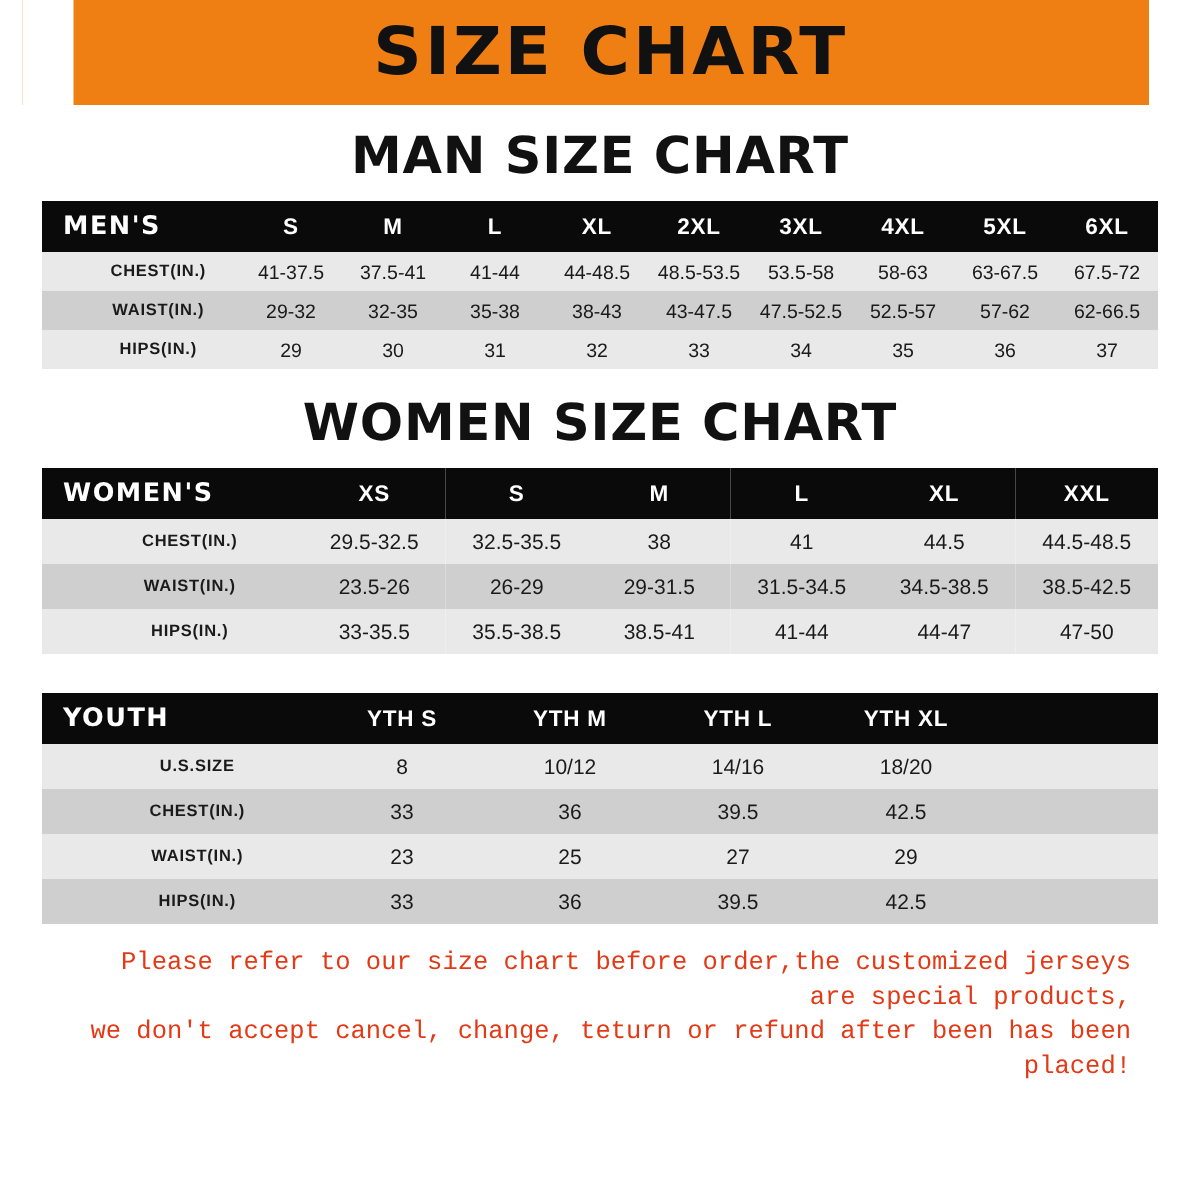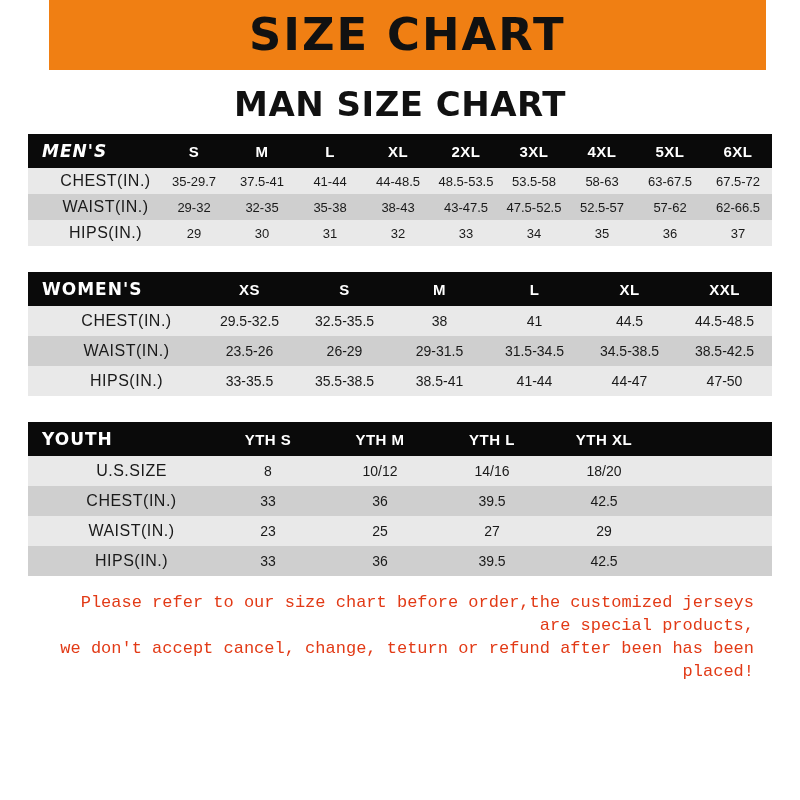--- a/index.html
+++ b/index.html
@@ -94,23 +94,23 @@
     font-size: 17px;
     letter-spacing: 1px;
   }
   table.size-table tbody tr.band-light td {
     background: #e9e9e9;
   }
   table.size-table tbody tr.band-dark td {
     background: #cfcfcf;
   }
   table.size-table tbody td.rowlabel {
-    font-weight: normal;
+    font-weight: bold;
     letter-spacing: 0.5px;
-    font-size: 16px;
+    font-size: 11px;
     padding-left: 23px;
   }
 
   
   .men-wrap thead th { height: 40px; font-size: 15px; }
   .men-wrap tbody td { height: 26px; }
   .men-wrap thead th.rowlabel { font-size: 19px; }
 
   .women-wrap thead th { height: 42px; font-size: 17px; }
   .women-wrap thead th.rowlabel { font-size: 19px; }
@@ -146,36 +146,36 @@
   <div class="content">
 
     <div class="sp-1"></div>
     <div class="section-title">MAN SIZE CHART</div>
     <div class="sp-2"></div>
 
     <div class="men-wrap">
       <table class="size-table">
         <thead>
           <tr>
-            <th class="rowlabel" style="width:118px;font-style:italic;">MEN'S</th>
+            <th class="rowlabel" style="width:118px;">MEN'S</th>
             <th>S</th>
             <th>M</th>
             <th>L</th>
             <th>XL</th>
             <th>2XL</th>
             <th>3XL</th>
             <th>4XL</th>
             <th>5XL</th>
             <th>6XL</th>
           </tr>
         </thead>
         <tbody>
           <tr class="band-light">
             <td class="rowlabel">CHEST(IN.)</td>
-            <td>35-29.7</td>
+            <td>41-37.5</td>
             <td>37.5-41</td>
             <td>41-44</td>
             <td>44-48.5</td>
             <td>48.5-53.5</td>
             <td>53.5-58</td>
             <td>58-63</td>
             <td>63-67.5</td>
             <td>67.5-72</td>
           </tr>
           <tr class="band-dark">
@@ -200,20 +200,21 @@
             <td>34</td>
             <td>35</td>
             <td>36</td>
             <td>37</td>
           </tr>
         </tbody>
       </table>
     </div>
 
     <div class="sp-3"></div>
+    <div class="section-title">WOMEN SIZE CHART</div>
     <div class="sp-2"></div>
 
     <div class="women-wrap">
       <table class="size-table">
         <thead>
           <tr>
             <th class="rowlabel" style="width:160px;margin-left:20px;">WOMEN'S</th>
             <th>XS</th>
             <th>S</th>
             <th>M</th>

